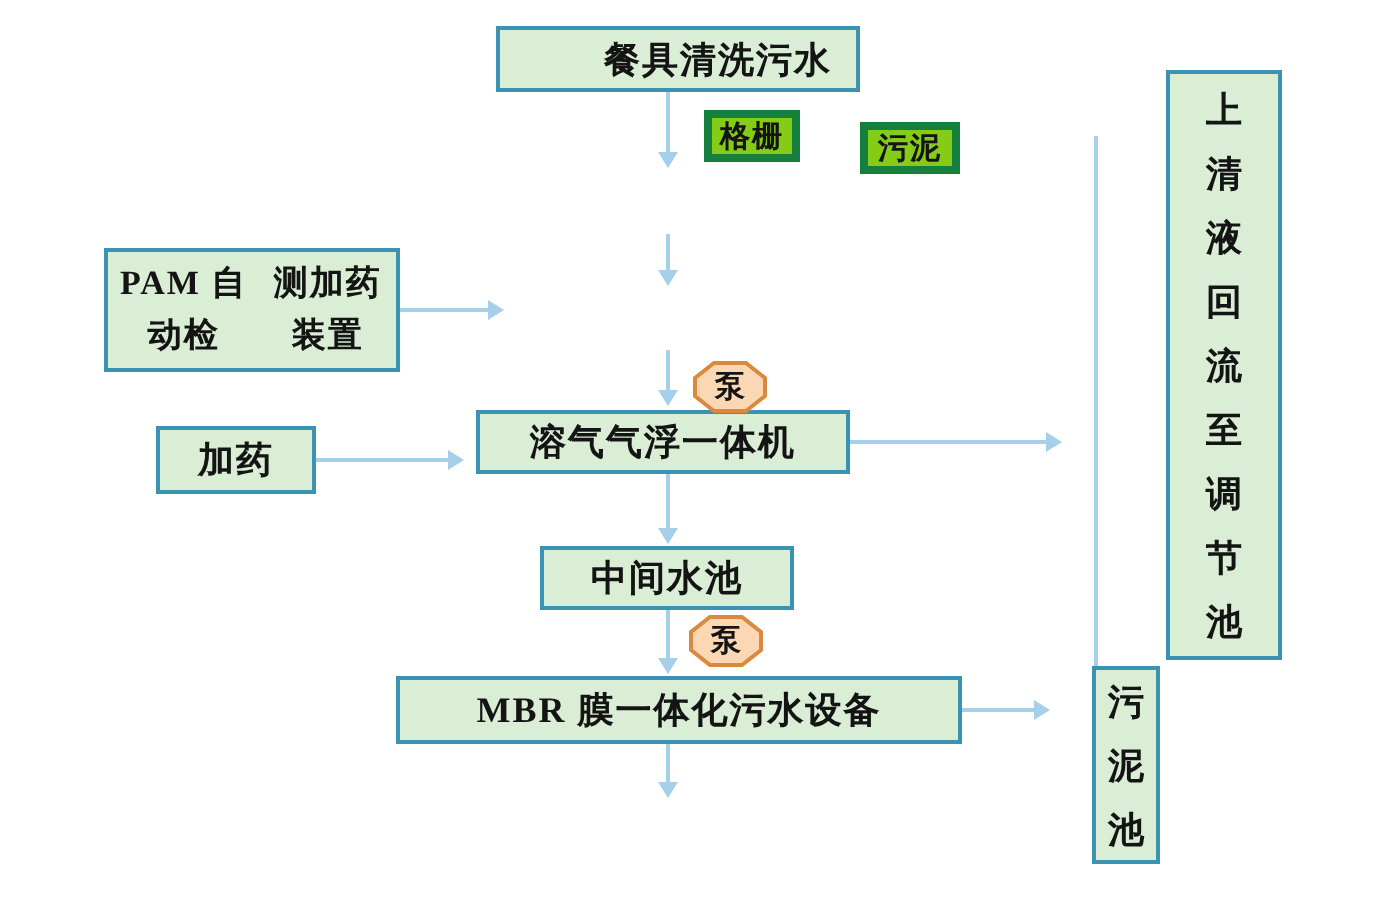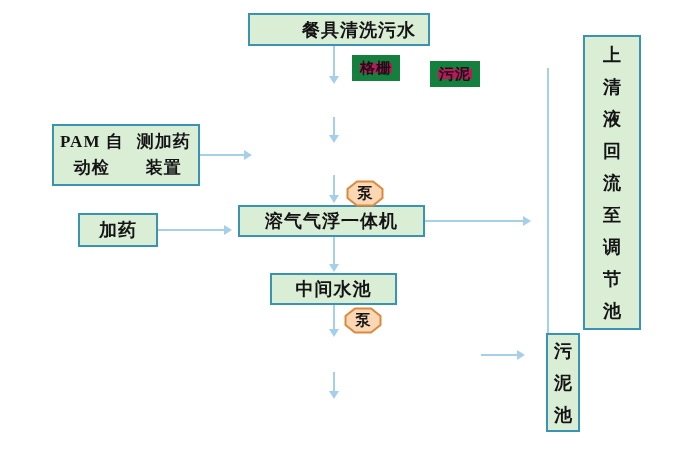--- a/index.html
+++ b/index.html
@@ -10,21 +10,21 @@
   }
   .node {
     position:absolute; box-sizing:border-box;
     background:#daeed6; border:2px solid #3a93b0;
     display:flex; align-items:center; justify-content:center;
     font-size:18px; font-weight:bold; letter-spacing:1px;
     text-align:center;
   }
   .badge {
     position:absolute; box-sizing:border-box;
-    background:#be185d; border:8px solid #15803d;
+    background:#84cc16; border:4px solid #15803d;
     display:flex; align-items:center; justify-content:center;
     font-size:15px; font-weight:bold; letter-spacing:1px;text-align:right;
   }
   .pump { position:absolute; }
   .pump svg { position:absolute; left:0; top:0; }
   .pump span {
     position:absolute; left:0; top:0; width:100%; height:100%;
     display:flex; align-items:center; justify-content:center;
     font-size:15px; font-weight:bold;
   }
@@ -64,20 +64,21 @@
     <span>测加药装置</span>
   </div>
 
 
   <div class="node" id="n-daf">溶气气浮一体机</div>
 
   <div class="node" id="n-dosing">加药</div>
 
   <div class="node" id="n-intermediate">中间水池</div>
 
+  <div class="node" id="n-mbr">MBR 膜一体化污水设备</div>
 
   <div class="node vtext" id="n-sludgetank">
     <span>污泥池</span>
   </div>
 
   <div class="node vtext" id="n-return">
     <span>上清液回流至调节池</span>
   </div>
 
 

